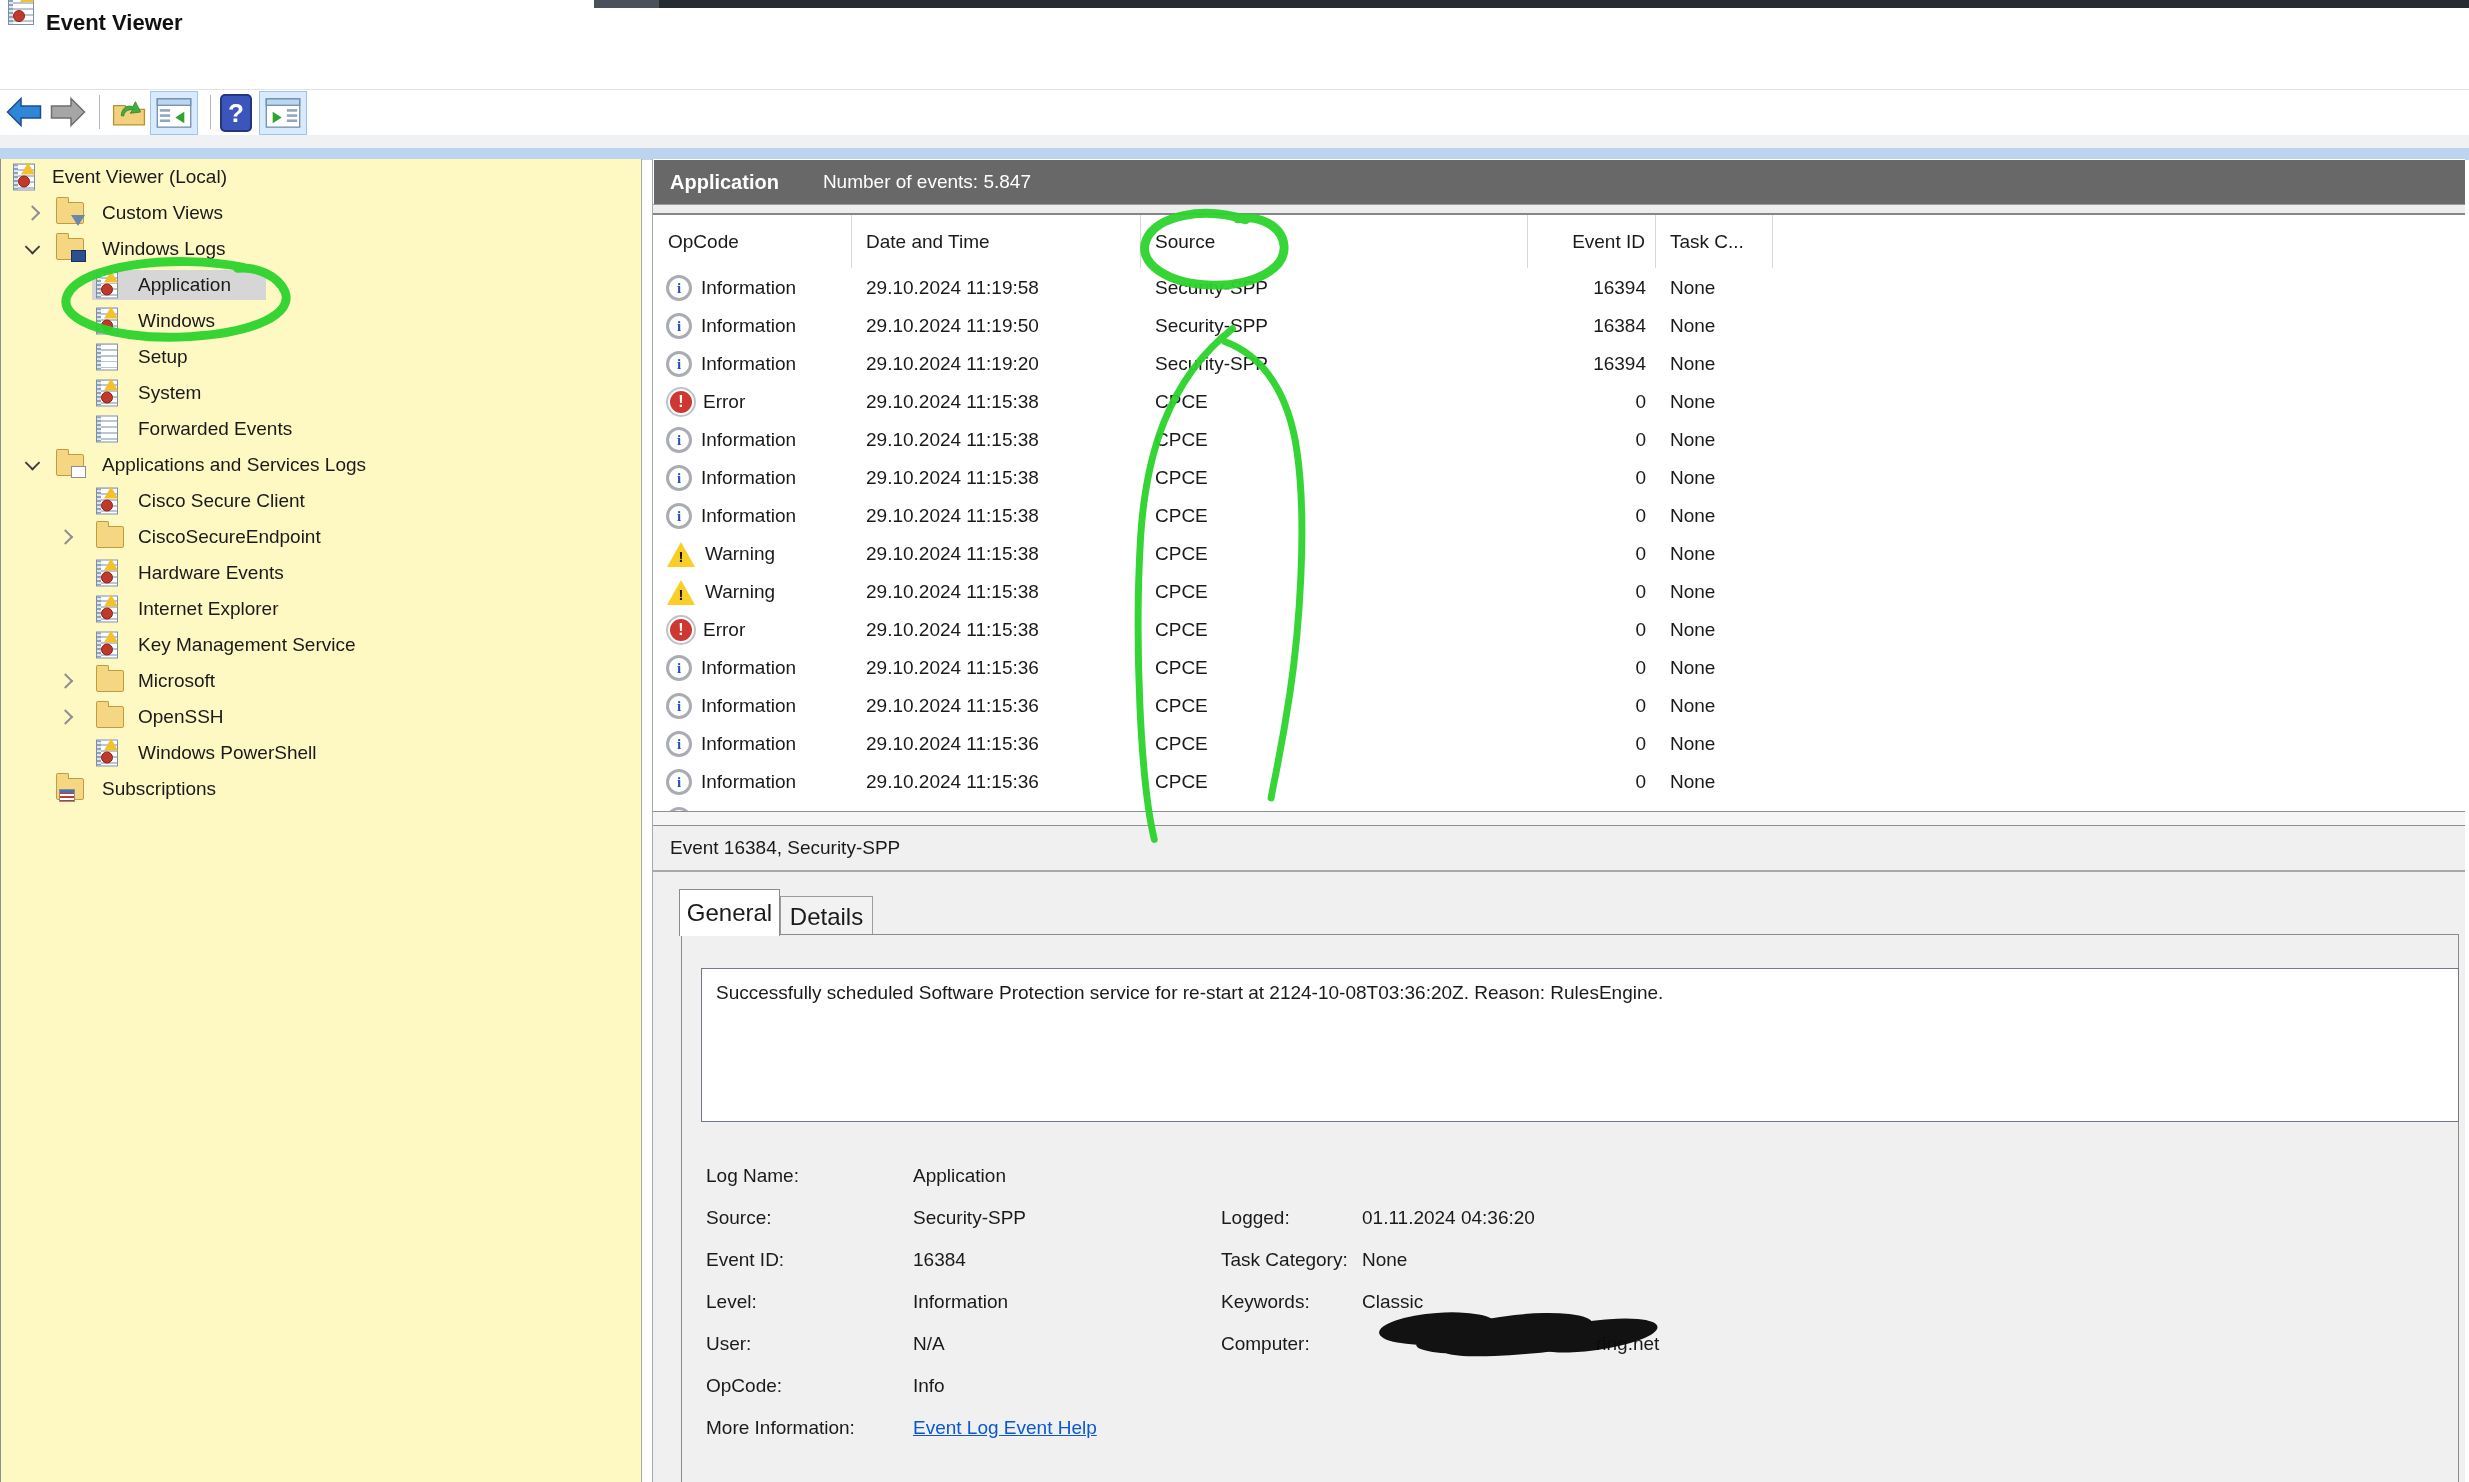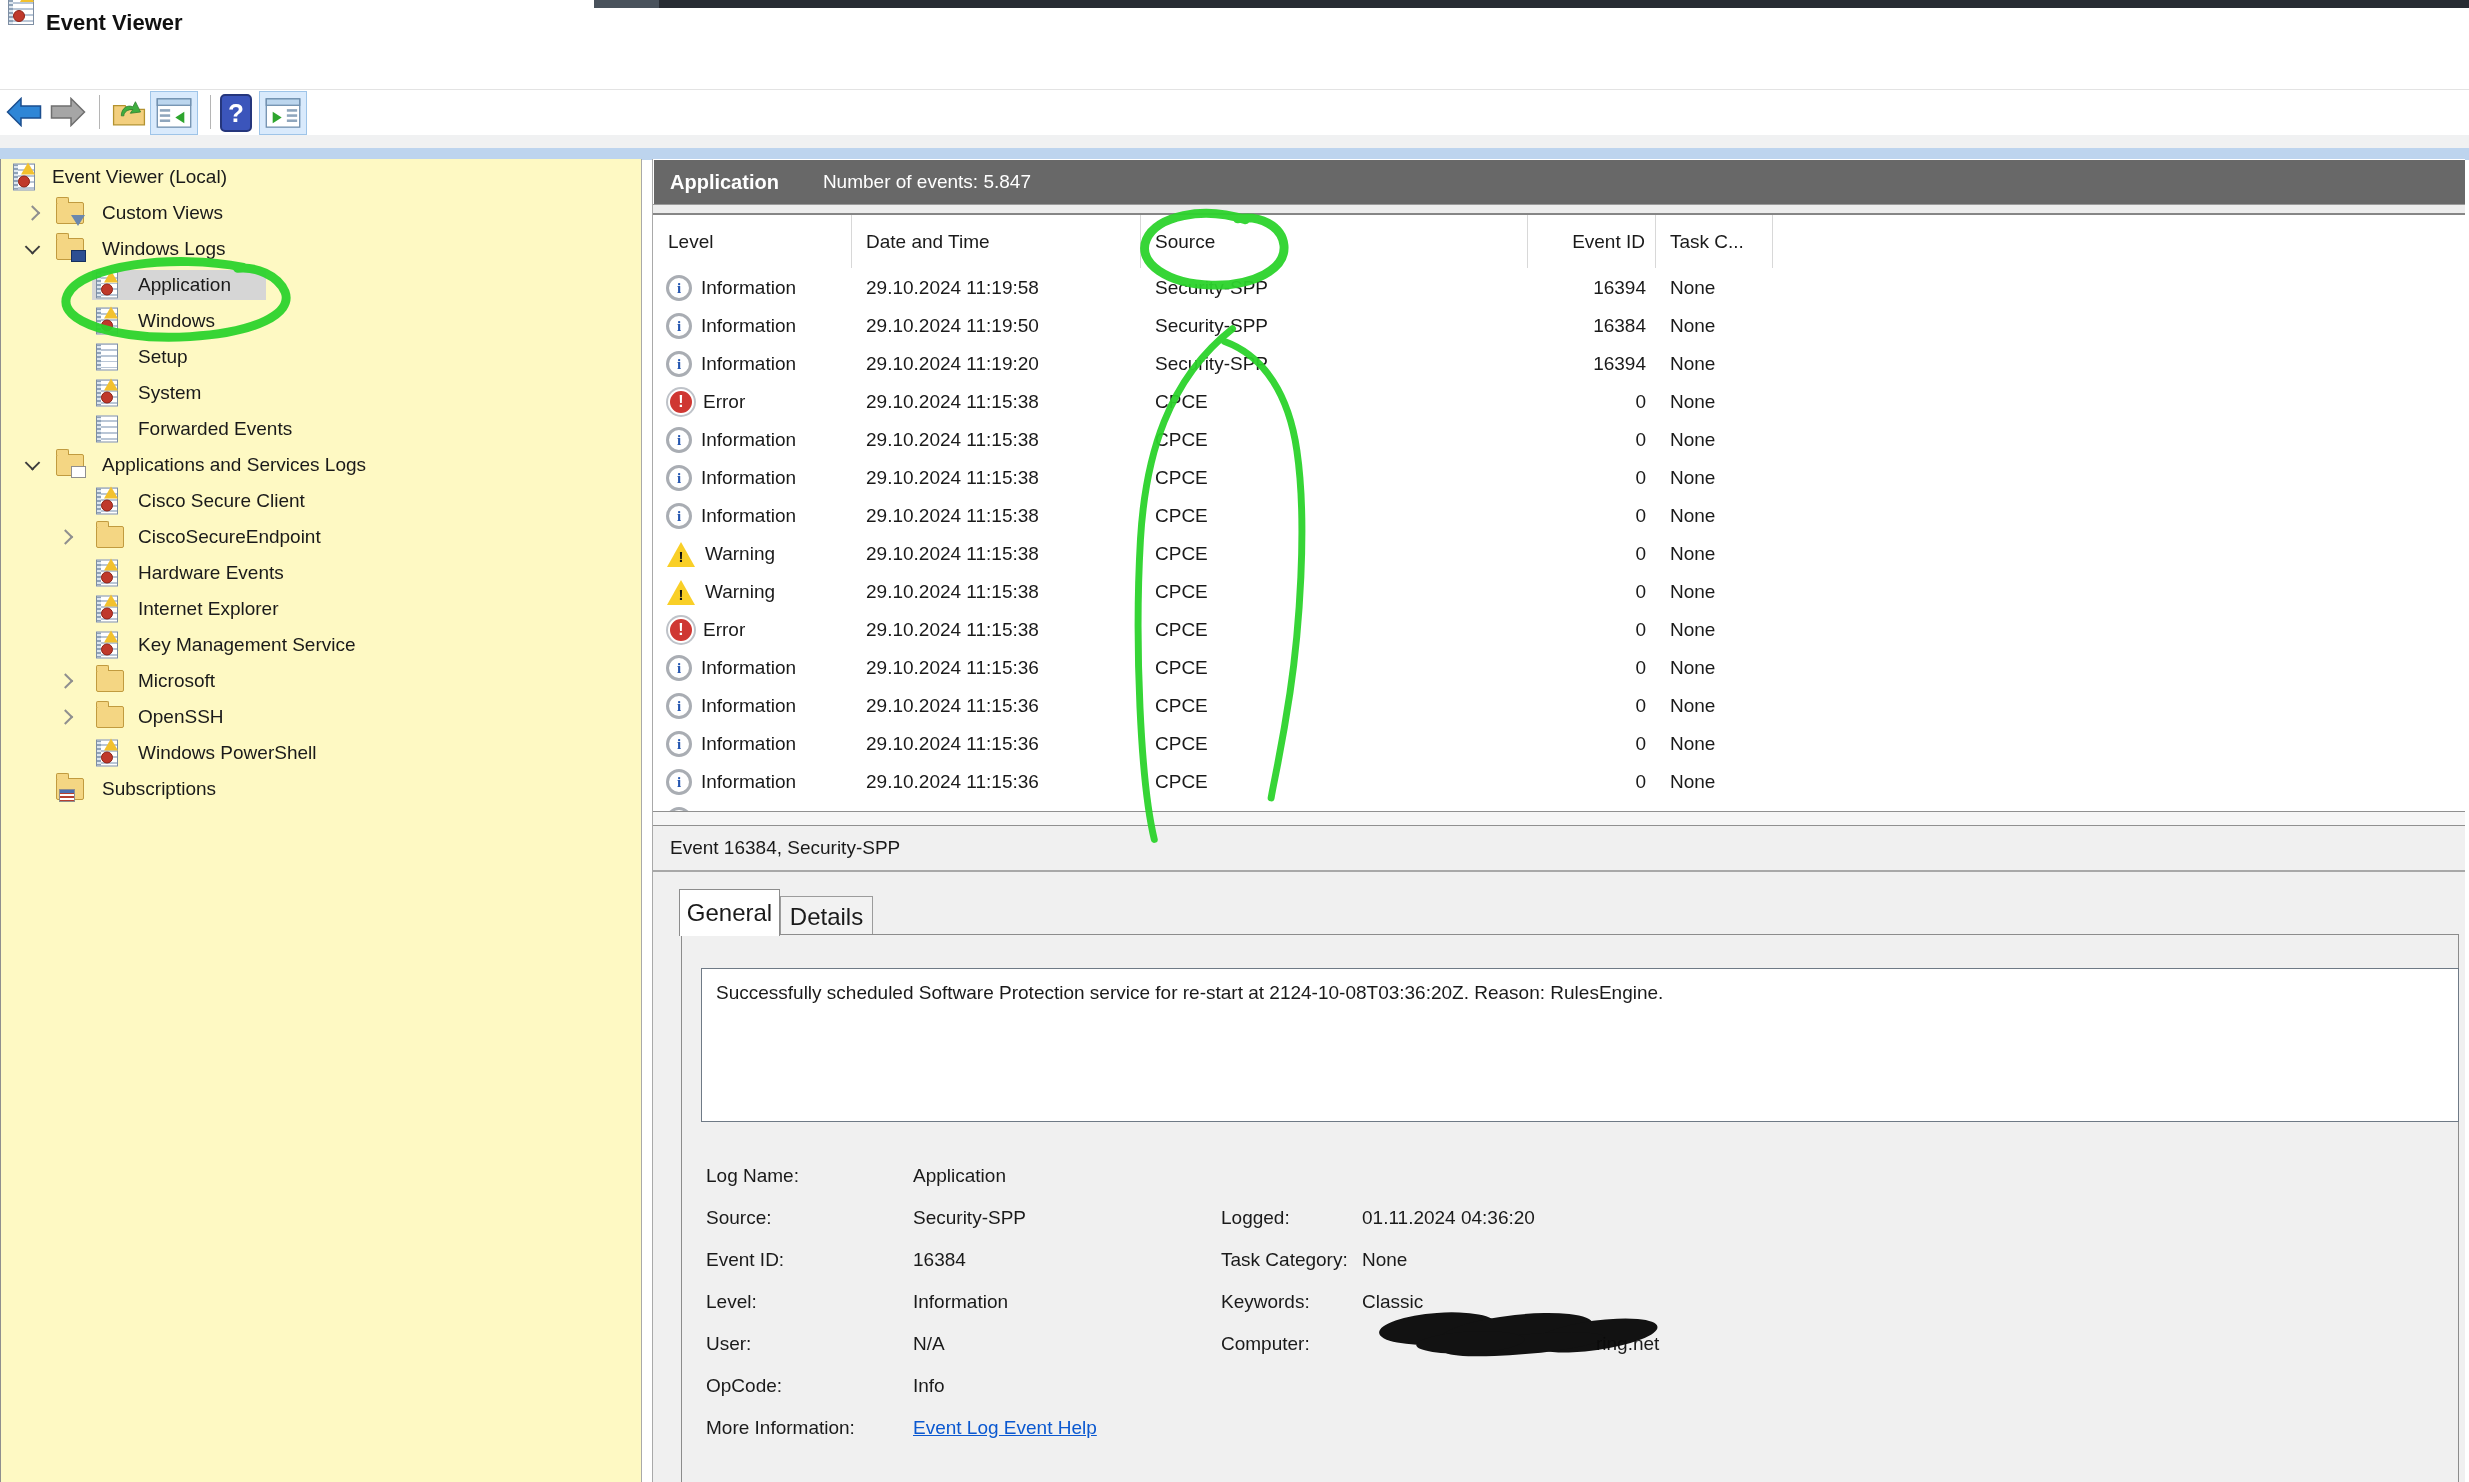--- a/index.html
+++ b/index.html
@@ -338,21 +338,21 @@
 </div>
 
 <div class="abs" id="main">
   <div id="list-titleband">
     <span id="list-title">Application</span>
     <span id="list-subtitle">Number of events: 5.847</span>
   </div>
   <div id="band-underline"></div>
 
   <div id="header-row">
-    <div class="hcell c-level">Level</div>
+    <div class="hcell c-level">OpCode</div>
     <div class="hcell c-date">Date and Time</div>
     <div class="hcell c-source">Source</div>
     <div class="hcell c-id">Event ID</div>
     <div class="hcell c-task">Task C...</div>
   </div>
 
   <div id="event-rows">
       <div class="erow">
         <div class="c-level">
           <span class="ic-info">i</span>

